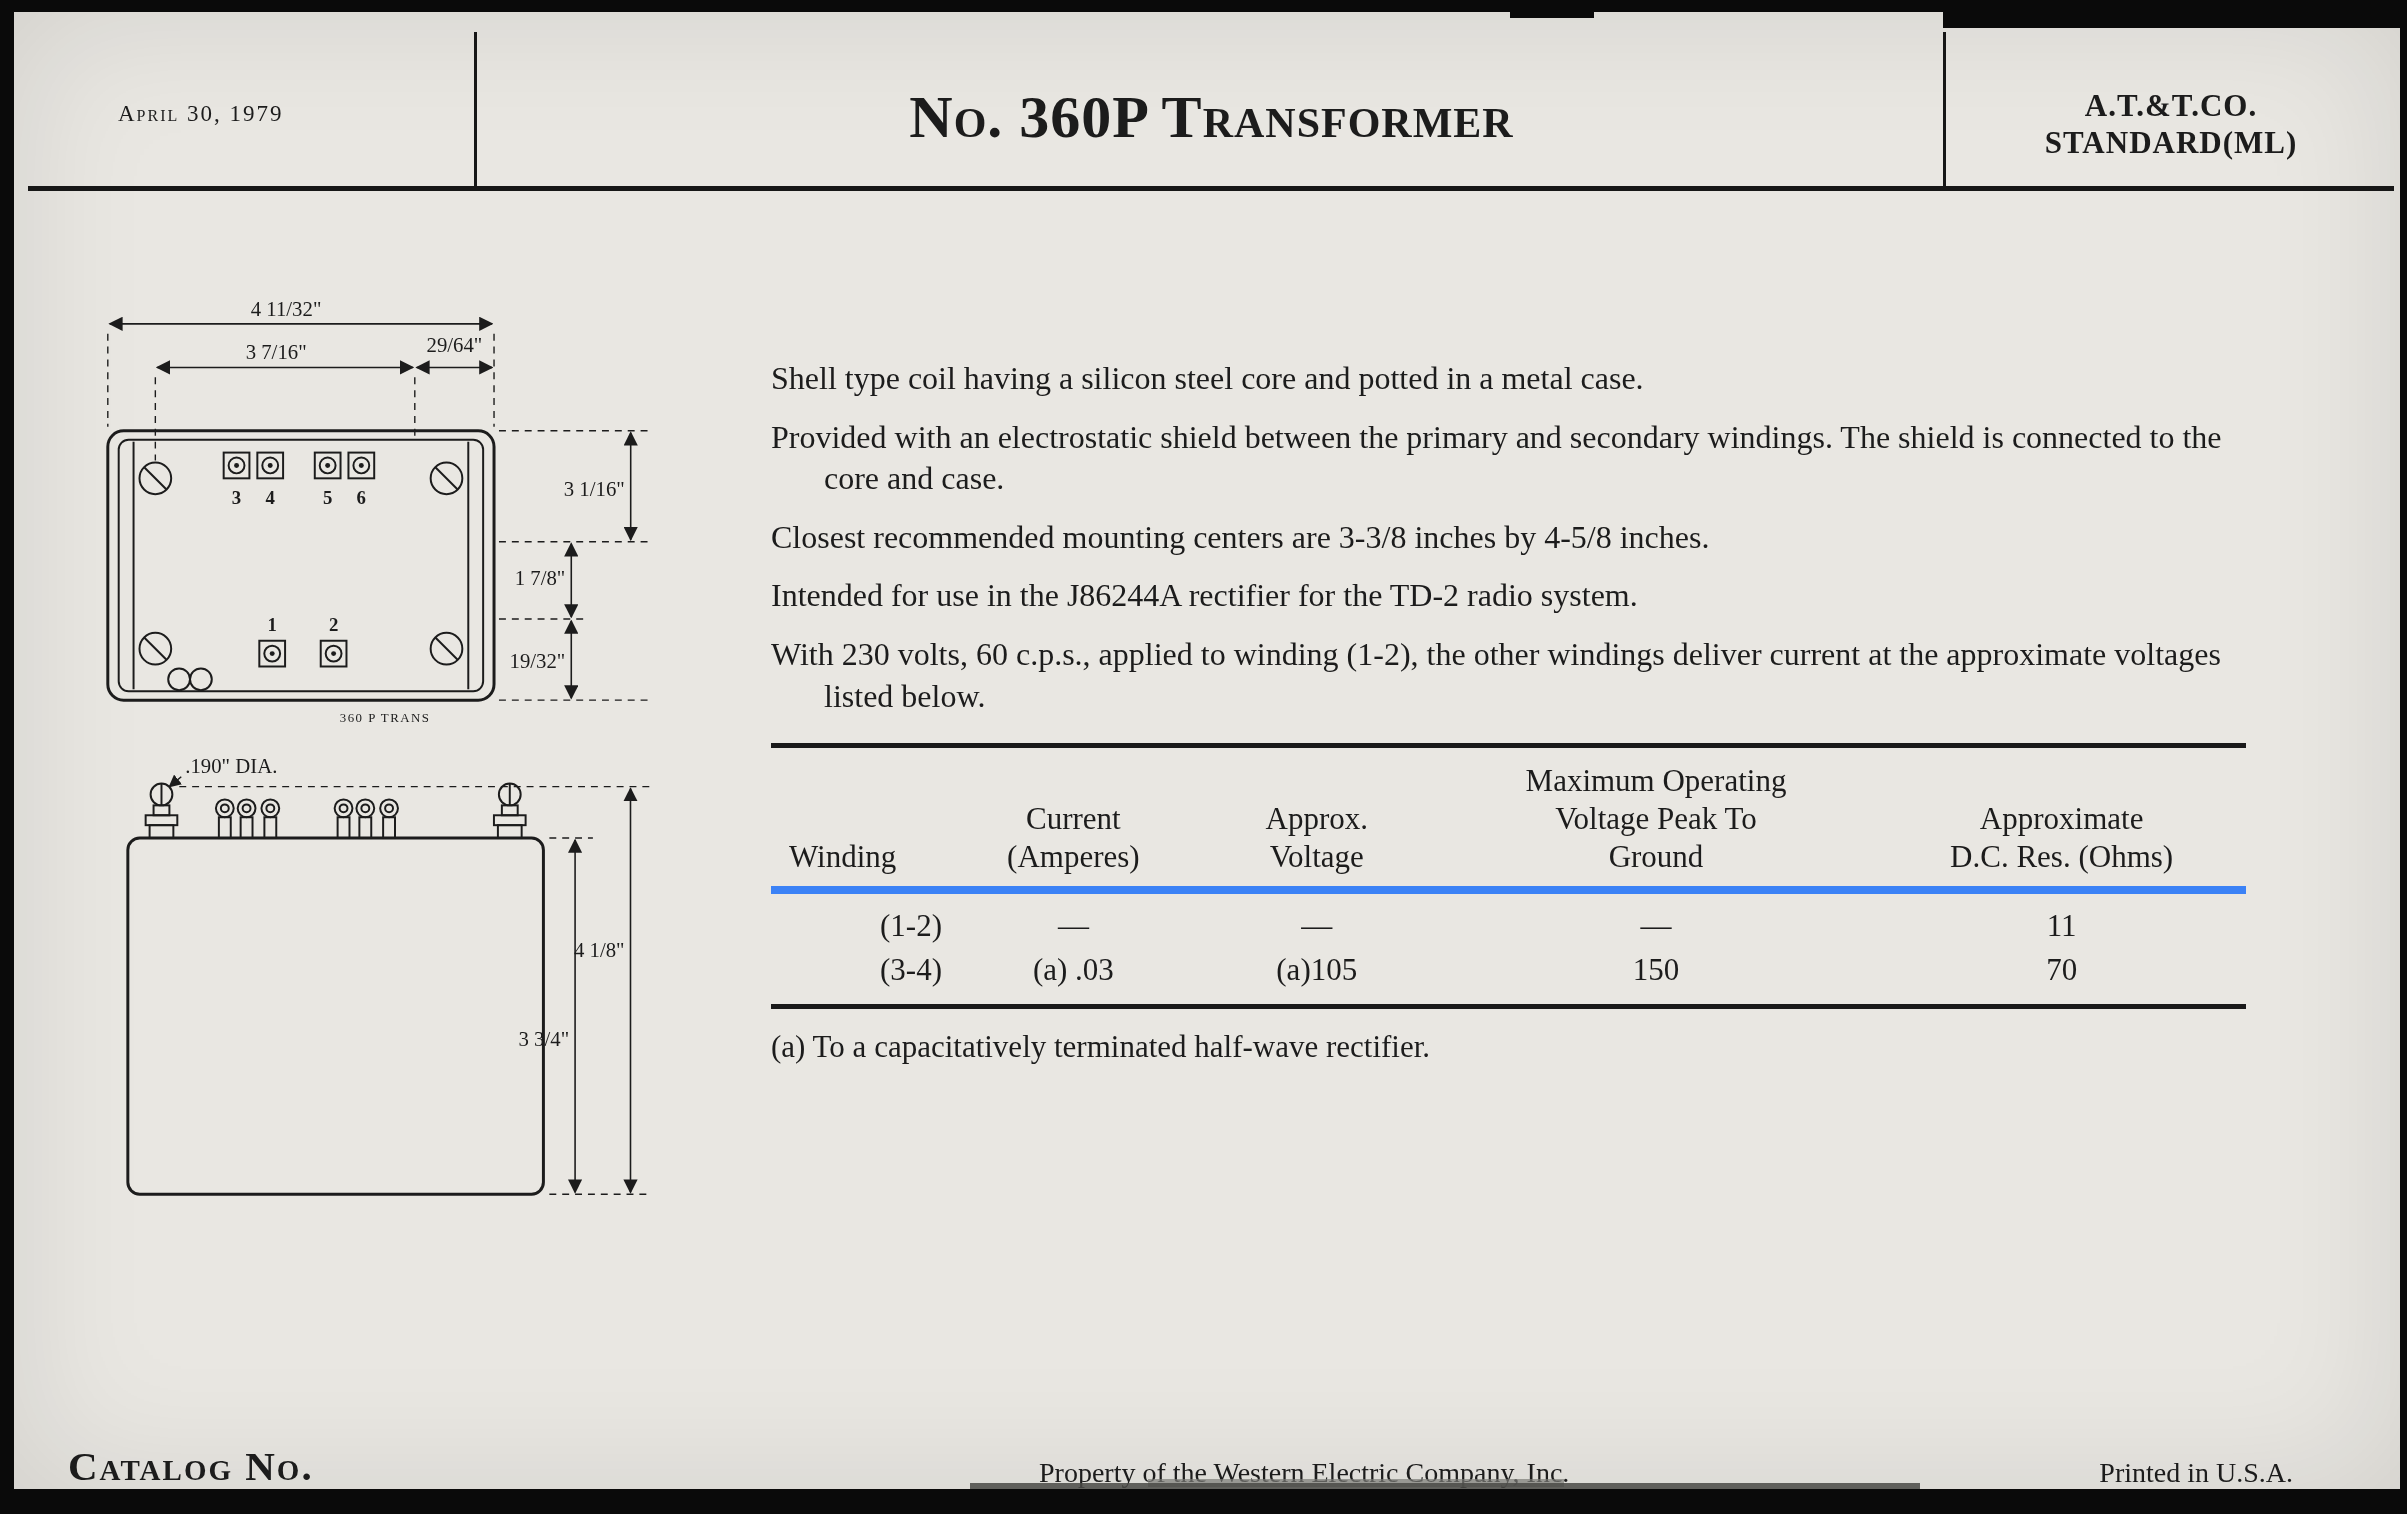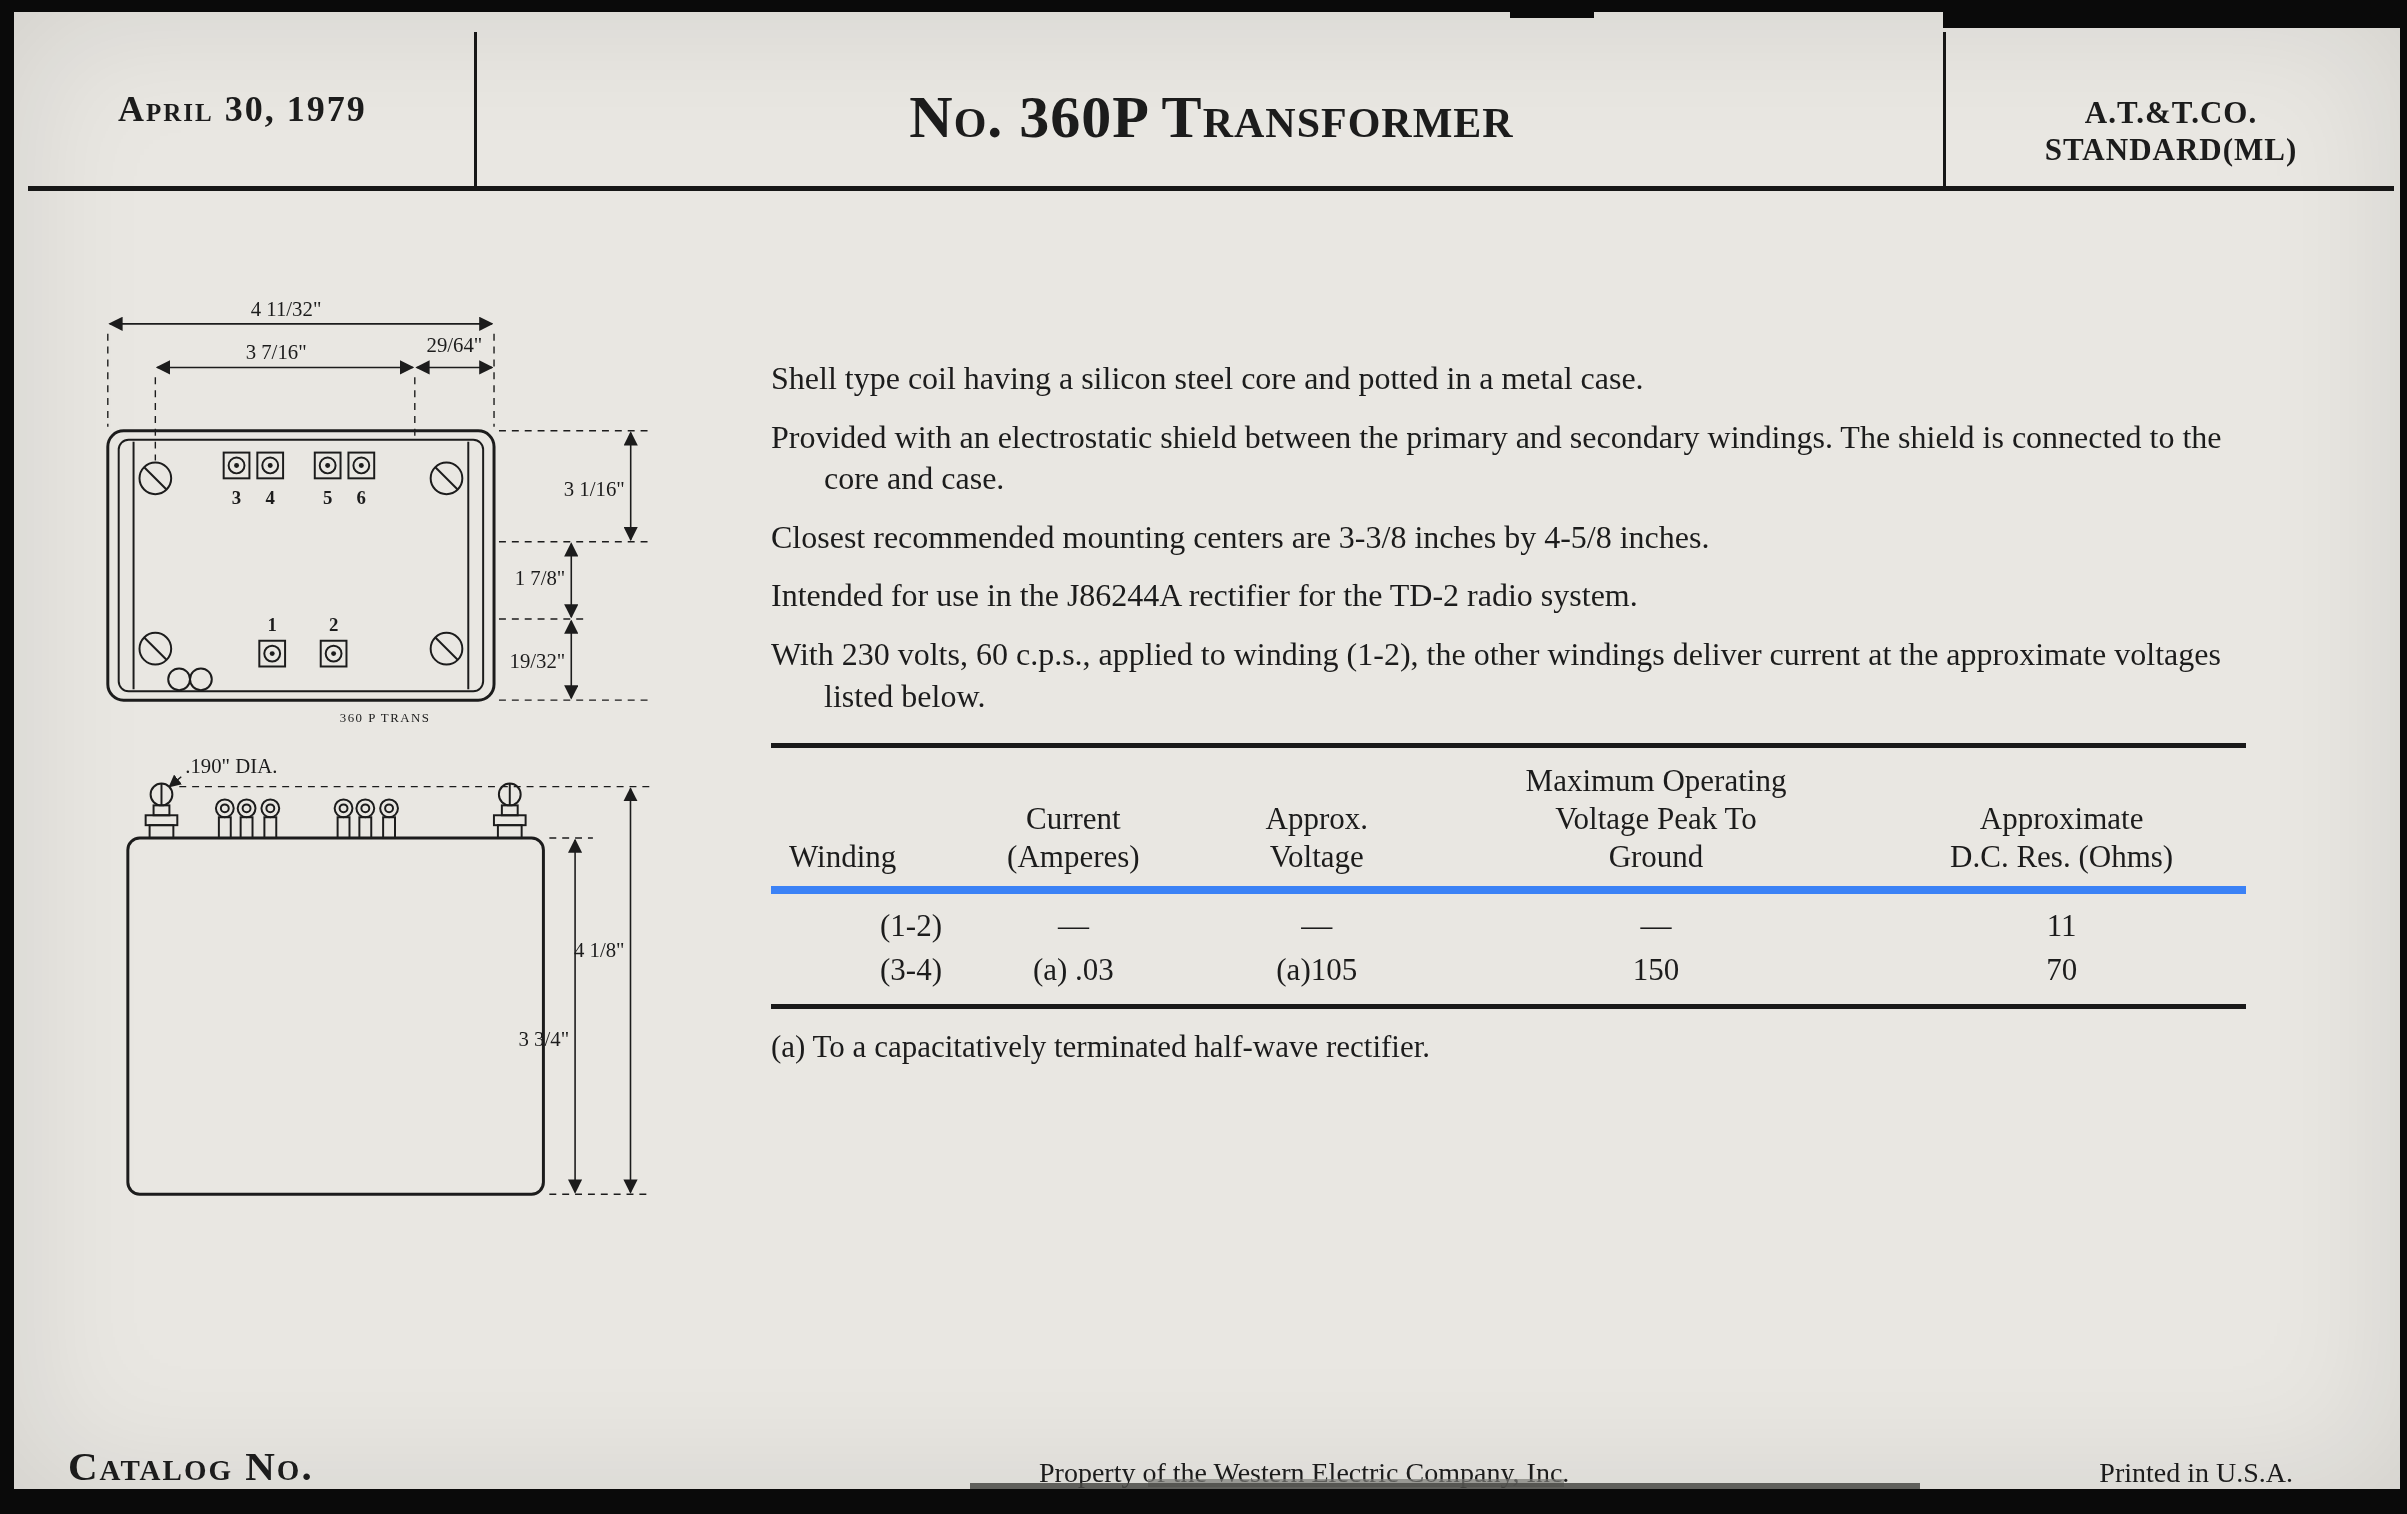--- a/index.html
+++ b/index.html
@@ -22,32 +22,32 @@
   .art-topright { right:0; top:0; width:465px; height:28px; }
   .art-topcenter { left:1510px; top:0; width:84px; height:18px; }
   .art-left { left:0; top:0; width:14px; height:1515px; }
   .art-rightedge { right:0; top:0; width:8px; height:139px; }
   .art-bottom { left:0; bottom:0; width:2408px; height:26px; }
   .art-blotch1 { left:970px; bottom:16px; width:950px; height:16px; background:#4a4a47; opacity:.85; }
   .art-blotch2 { left:1148px; bottom:28px; width:416px; height:8px; background:#7a7a76; opacity:.7; }
 
   
   .header-date {
-    position:absolute; left:104px; top:78px;
-    font-size:36px; font-weight:bold; font-variant:small-caps; letter-spacing:2px;
+    position:absolute; left:104px; top:91px;
+    font-size:23px; font-weight:normal; font-variant:small-caps; letter-spacing:2px;
   }
   .vline { position:absolute; top:22px; height:154px; width:3px; background:#171717; }
   .vline-left { left:460px; }
   .vline-right { left:1929px; }
   .page-title {
     position:absolute; left:475px; width:1445px; top:73px; text-align:center;
     font-size:60px; font-weight:bold; font-variant:small-caps; letter-spacing:1px;
   }
   .header-org {
-    position:absolute; left:1938px; width:438px; top:85px; text-align:center;
+    position:absolute; left:1938px; width:438px; top:78px; text-align:center;
     font-size:31px; font-weight:bold; line-height:1.18; letter-spacing:1px;
   }
   .hrule { position:absolute; left:14px; top:176px; width:2366px; height:5px; background:#171717; }
 
   
   .drawings { position:absolute; left:74px; top:282px; width:624px; }
   .drawings svg { display:block; overflow:visible; }
   .s1 { fill:none; stroke:#1c1c1c; stroke-width:2px; }
   .s2 { fill:none; stroke:#1c1c1c; stroke-width:3px; }
   .dim { fill:none; stroke:#1c1c1c; stroke-width:1.6px; }

